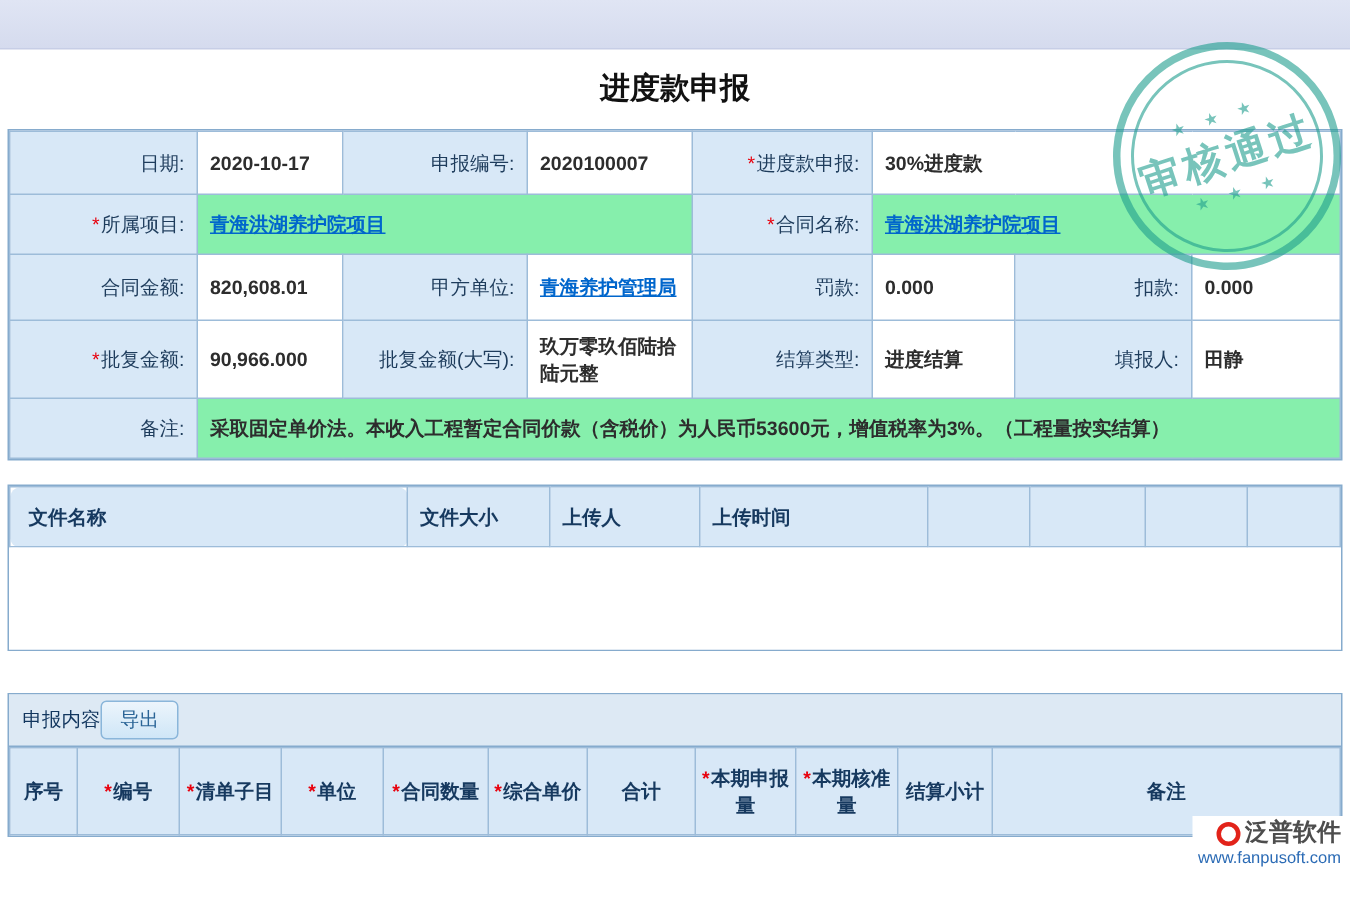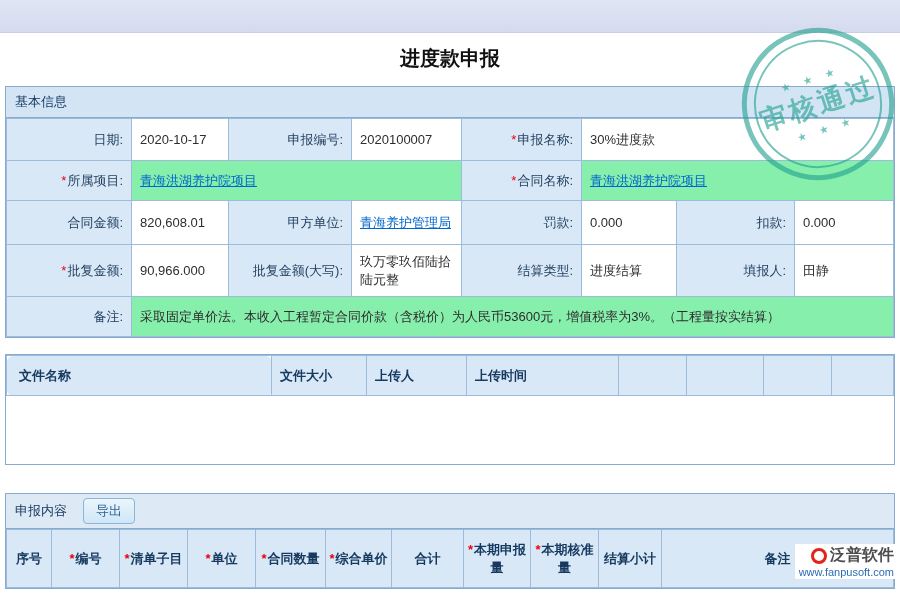--- a/index.html
+++ b/index.html
@@ -8,33 +8,33 @@
   .screen { position:relative; width:900px; height:600px; background:#fff; overflow:hidden; margin:0 auto; }
   .topbar { height:33px; background:linear-gradient(#e0e5f4,#d5dbee); border-bottom:1px solid #c7cee6; }
   .title { margin:12px 0 14px; text-align:center; font-size:20px; font-weight:bold; color:#111; }
   .section { margin:0 5px; border:1px solid #86abcd; background:#fff; }
   .sec1 { margin-bottom:16px; }
   .sec2 { margin-bottom:28px; }
   .section-bar { background:#d3e5f5; border-bottom:1px solid #86abcd; padding:6px 9px; font-size:13px; color:#12365e; }
   table { width:100%; border-collapse:collapse; table-layout:fixed; }
   td,th { border:1px solid #9dbcd9; font-size:13px; vertical-align:middle; padding:3px 8px; line-height:1.35; word-break:break-all; }
   .lbl { background:#d8e8f7; text-align:right; color:#1e3c5c; }
-  .val { background:#fff; color:#2d2d2d; text-align:left; }
+  .val { background:#fff; color:#2d2d2d; text-align:left;font-weight:bold; }
   tr.alt .val { background:#86efac; }
   .req { color:#e8000d; margin-right:1px; }
   a.link { color:#0066cc; text-decoration:underline; cursor:pointer; }
   .r1 td { height:42px; }
   .r2 td { height:40px; }
   .r3 td { height:44px; }
   .r4 td { height:52px; }
   .r5 td { height:40px; }
   .ath { background:#d8e8f7; color:#16395f; font-weight:bold; height:40px; text-align:left; }
   .ath.first { text-align:left; padding-left:12px;border-radius:6px; }
   .att-empty { height:68px; background:#fff; }
-  .decl-bar { display:flex; align-items:center; gap:16px; background:#dde9f4; border-bottom:1px solid #86abcd; padding:4px 9px; font-size:13px; color:#12365e; }
+  .decl-bar { display:flex; align-items:center; background:#dde9f4; border-bottom:1px solid #86abcd; padding:4px 9px; font-size:13px; color:#12365e; }
   .export-btn { font-size:13px; color:#2a6496; background:linear-gradient(#ecf5fc,#cfe6f7); border:1px solid #8ab6da; border-radius:4px; padding:3px 12px; cursor:pointer; font-family:Liberation Mono, monospace; }
   .dh { background:#d8e8f7; color:#16395f; font-weight:bold; text-align:center; height:58px; padding:3px 2px; }
   .stamp { position:absolute; top:28px; right:6px; width:152px; height:152px; transform:rotate(-18deg); opacity:.6; z-index:50; color:#1f9e8e; pointer-events:none; }
   .stamp-ring { width:100%; height:100%; border:5px solid currentColor; border-radius:50%; display:flex; align-items:center; justify-content:center; }
   .stamp-inner { width:128px; height:128px; border:2px solid currentColor; border-radius:50%; display:flex; flex-direction:column; align-items:center; justify-content:center; }
   .stamp-text { font-size:27px; font-weight:bold; letter-spacing:3px; white-space:nowrap; }
   .stamp-stars { font-size:11px; letter-spacing:5px; line-height:1.5; }
   .logo { position:absolute; top:544px; right:2px; background:#fff; padding:1px 4px; z-index:60; }
   .logo-top { display:flex; align-items:center; justify-content:flex-end; }
   .logo-icon { width:16px; height:16px; border:3px solid #e2231a; border-radius:50%; margin-right:3px; }
@@ -54,39 +54,38 @@
     <div class="stamp-ring">
       <div class="stamp-inner">
         <div class="stamp-stars">★ ★ ★</div>
         <div class="stamp-text">审核通过</div>
         <div class="stamp-stars">★ ★ ★</div>
       </div>
     </div>
   </div>
 
   <div class="section sec1">
-    <div class="section-bar">基本信息</div>
     <table>
       <colgroup>
         <col style="width:125px">
           <col style="width:97px">
           <col style="width:123px">
           <col style="width:110px">
         <col style="width:120px">
           <col style="width:95px">
           <col style="width:118px">
           <col>
       </colgroup>
       <tbody>
           <tr class="r1">
         <td class="lbl"><span>日期:</span></td>
         <td class="val"><span>2020-10-17</span></td>
         <td class="lbl"><span>申报编号:</span></td>
         <td class="val"><span>2020100007</span></td>
-        <td class="lbl"><span class="req">*</span><span>申报名称:</span></td>
+        <td class="lbl"><span class="req">*</span><span>进度款申报:</span></td>
         <td class="val" colspan="3"><span>30%进度款</span></td>
       </tr>
       <tr class="r2 alt">
         <td class="lbl"><span class="req">*</span><span>所属项目:</span></td>
         <td class="val" colspan="3"><a class="link">青海洪湖养护院项目</a></td>
         <td class="lbl"><span class="req">*</span><span>合同名称:</span></td>
         <td class="val" colspan="3"><a class="link">青海洪湖养护院项目</a></td>
       </tr>
       <tr class="r3">
         <td class="lbl"><span>合同金额:</span></td>

